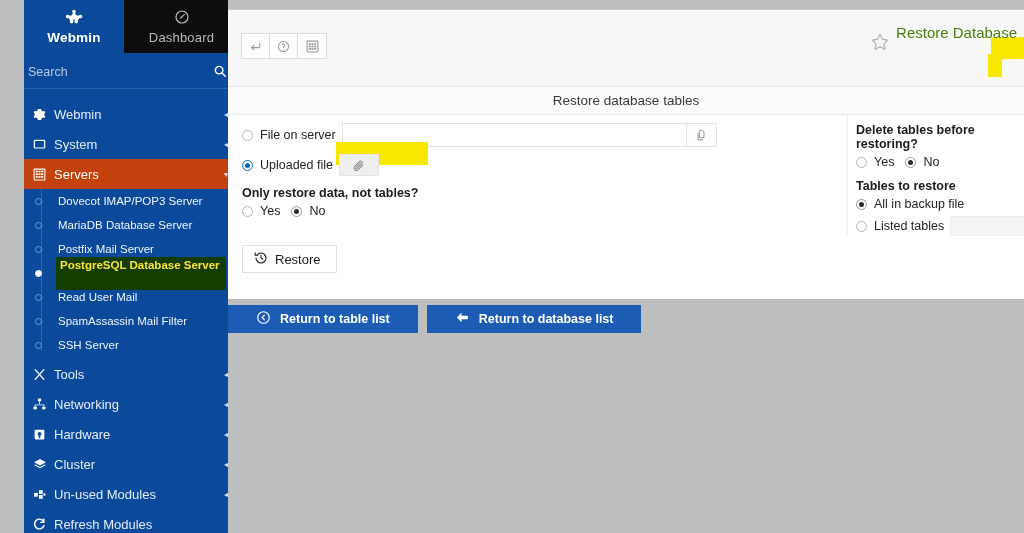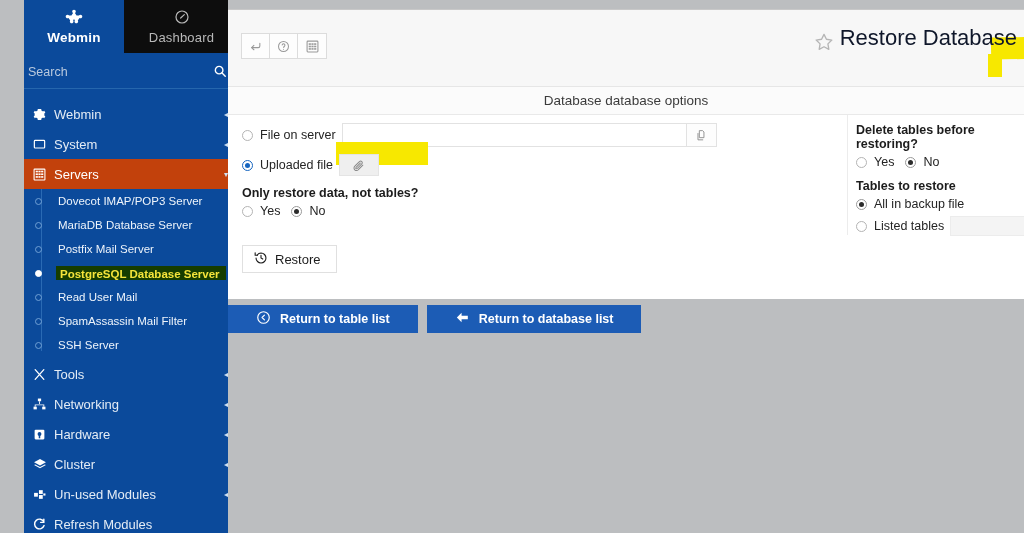--- a/index.html
+++ b/index.html
@@ -81,21 +81,21 @@
     width: 7px; height: 7px; border-radius: 50%;
     border: 1px solid #6f9fd4; margin-right: 16px;
     background: transparent; flex: 0 0 auto;
   }
   .sub-item.active .dot { background: #ffffff; border-color: #ffffff; }
   .sub-label { white-space: nowrap; }
   .sub-item.active .sub-label {
     background: #163d00;
     color: #f5e43a;
     font-weight: bold;
-    padding: 2px 6px 0 4px;
+    padding: 2px 6px 19px 4px;
     margin-left: -2px;
     font-size: 11.5px;
   }
 
   
   .main {
     position: absolute; left: 228px; top: 0;
     width: 796px; height: 533px;
     background: #bcbec0;
   }
@@ -121,21 +121,21 @@
     color: #9a9a9a; cursor: pointer; background: #fdfdfd;
   }
   .tb-btn:last-child { border-right: none; }
 
   .title-wrap {
     position: absolute; right: 7px; top: 14px;
     display: flex; align-items: flex-start;
   }
   .star-ico { margin-right: 6px; margin-top: 8px; }
   .page-title {
-    font-size: 22px; color: #0f172a;
+    font-size: 15px; color: #4d7c0f;
     position: relative; z-index: 3;
     white-space: nowrap; line-height: 1.25;
   }
   .hl {
     position: absolute; background: #f7e800; z-index: 1;
   }
   .hl-title  { left: 763px; top: 26px;  width: 168px; height: 22px; transform: rotate(-1.1deg); }
   .hl-title3 { left: 760px; top: 44px;  width: 14px;  height: 23px; }
 
   
@@ -440,21 +440,21 @@
           <span class="star-ico">
             <svg width="20" height="20" viewBox="0 0 24 24" fill="none" stroke="#b5b5b5" stroke-width="1.6" stroke-linejoin="round">
               <path d="M12 2.8l2.9 5.9 6.5.95-4.7 4.6 1.1 6.5-5.8-3.05L6.2 20.75l1.1-6.5-4.7-4.6 6.5-.95L12 2.8z"></path>
             </svg>
           </span>
           <span class="page-title">Restore Database</span>
         </div>
       </div>
 
       <div class="opts-header">
-        <span>Database database options</span>
+        <span>Restore database tables</span>
       </div>
 
       <div class="form-body">
 
         <div class="col-left">
 
           <div class="f-row">
             <span class="radio"></span>
             <span class="r-txt">File on server</span>
             <span style="display:flex">

